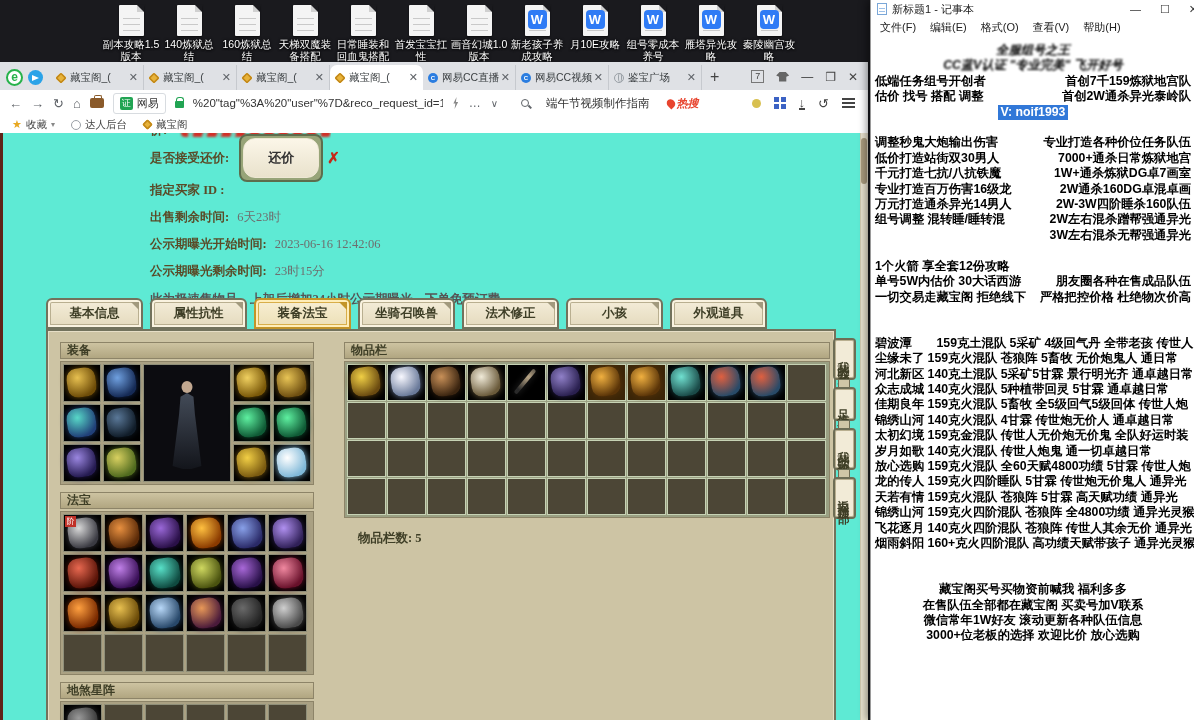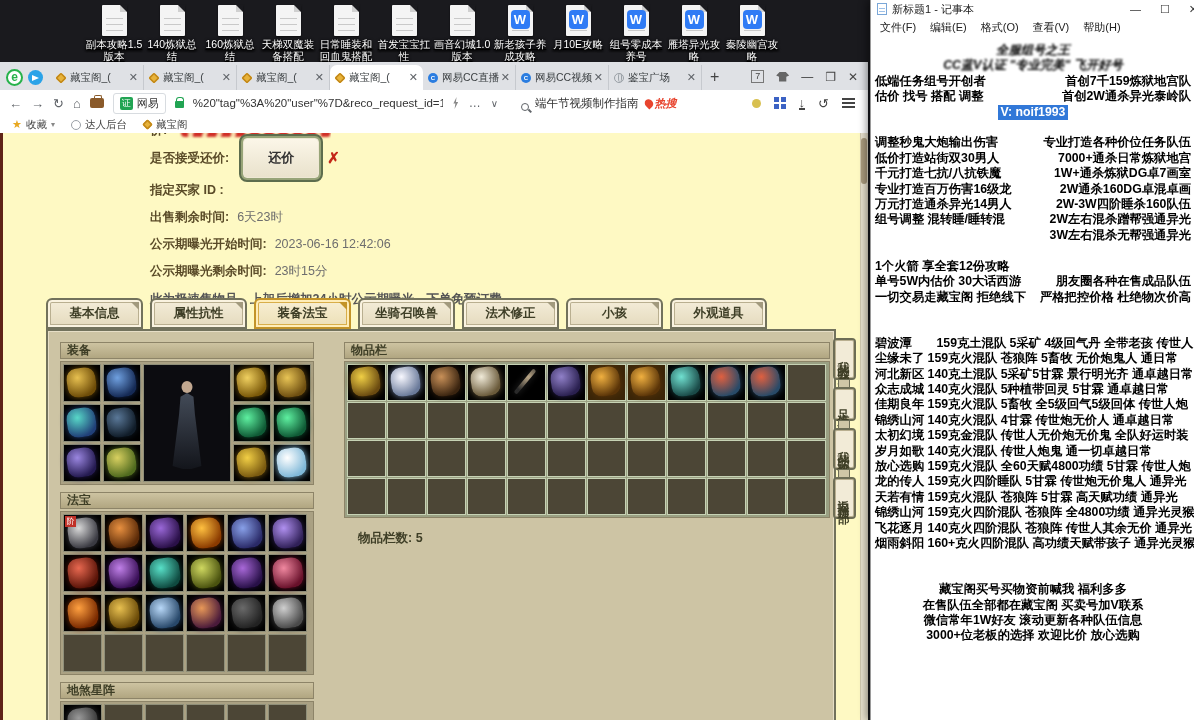--- a/index.html
+++ b/index.html
@@ -2,21 +2,21 @@
 <html><head>
 <meta charset="utf-8">
 <style>
   * { box-sizing: border-box; margin: 0; padding: 0; }
   html,body { width:1194px; height:720px; }
   body {
     position:relative; overflow:hidden; background:#1a1a1e;
     font-family:"Liberation Sans", sans-serif;
   }
   
-  .desktop-icons { position:absolute; left:85px; top:5px; display:flex;text-decoration:underline; }
+  .desktop-icons { position:absolute; left:102px; top:5px; display:flex; }
   .dicon { width:58px; display:flex; flex-direction:column; align-items:center; }
   .dicon-img { width:25px; height:31px; background:#f4f4f4; border-radius:1px; position:relative;
     box-shadow:0 1px 2px rgba(0,0,0,.6);
     background-image:repeating-linear-gradient(#f4f4f4 0 5px, #c9c9c9 5px 6px);
     background-position:0 8px; background-repeat:no-repeat; background-size:17px 18px; background-origin:content-box; padding:0 4px; }
   .dicon-img::before { content:""; position:absolute; top:0; right:0; border-style:solid; border-width:0 7px 7px 0; border-color:#1a1a1e #1a1a1e #d0d0d0 #d0d0d0; }
   .dicon-img.wps::after { content:"W"; position:absolute; left:3px; top:5px; width:19px; height:19px;
     background:#2f7bf5; border-radius:4px; color:#fff; font-weight:bold; font-size:13px; line-height:19px; text-align:center; }
   .dicon-label { margin-top:3px; font-size:10.5px; line-height:11.5px; color:#fff; text-align:center;
     text-shadow:0 1px 2px #000, 0 0 3px #000; max-width:58px; }
@@ -48,53 +48,53 @@
   .toolbox::before { content:""; position:absolute; top:-3px; left:4px; width:6px; height:3px; border:1.5px solid #8a5a2a; border-bottom:none; border-radius:2px 2px 0 0; }
   .cert { display:flex; align-items:center; gap:4px; border:1px solid #d8dce0; border-radius:3px; padding:2px 6px; }
   .cert-ico { width:13px; height:13px; background:#21a453; border-radius:2px; color:#fff; font-size:9px; text-align:center; line-height:13px; }
   .cert-label { font-size:11px; color:#333; }
   .lock { width:9px; height:7px; background:#21a453; border-radius:1px; position:relative; margin-top:3px; flex:none; }
   .lock::before { content:""; position:absolute; top:-4px; left:1.5px; width:6px; height:5px; border:1.5px solid #21a453; border-bottom:none; border-radius:3px 3px 0 0; }
   .url { font-size:11.5px; color:#333; white-space:nowrap; overflow:hidden; max-width:250px; }
   .bolt { width:8px; height:12px; background:#8a8a8a; clip-path:polygon(60% 0,20% 55%,45% 55%,35% 100%,80% 42%,52% 42%); }
   .dots { color:#5f6368; font-size:12px; letter-spacing:1px; }
   .chev { color:#5f6368; font-size:10px; }
-  .searchbox { display:flex; align-items:flex-end; gap:6px; margin-left:14px; }
+  .searchbox { display:flex; align-items:center; gap:17px; margin-left:14px; }
   .s-ico { width:8px; height:8px; border:1.5px solid #5f6368; border-radius:50%; position:relative; }
   .s-ico::after { content:""; position:absolute; left:6px; top:6px; width:4px; height:1.5px; background:#5f6368; transform:rotate(45deg); }
   .s-text { font-size:11.5px; color:#333; white-space:nowrap; }
   .hot { display:flex; align-items:center; gap:2px; color:#e8442e; font-weight:bold; font-size:11px; font-style:italic; }
   .flame { width:8px; height:9px; background:#e8442e; border-radius:50% 50% 50% 0; transform:rotate(-45deg); }
   .abar-right { margin-left:auto; display:flex; align-items:center; gap:13px; padding-right:4px; }
   .ico-dot { width:9px; height:9px; border-radius:50%; background:#d8c050; }
   .ico-grid { width:5px; height:5px; background:#3b62c4; box-shadow:7px 0 #3b62c4, 0 7px #3b62c4, 7px 7px #3b62c4; margin-right:7px; margin-bottom:7px; }
   .ico-down { color:#444; font-size:13px; border-bottom:2px solid #444; line-height:11px; }
   .ico-undo { color:#444; font-size:13px; }
   .ico-menu { width:13px; height:2px; background:#444; box-shadow:0 4px #444, 0 8px #444; margin-bottom:8px; }
   .bookmarksbar { height:17px; display:flex; align-items:center; gap:16px; padding:0 12px; }
   .bm { display:flex; align-items:center; gap:4px; font-size:10.5px; color:#444; }
   .bm .star { color:#e8a820; font-size:11px; }
   .bm .caret { color:#888; font-size:8px; }
   .bm-globe { width:10px; height:10px; border:1.5px solid #9aa0a6; border-radius:50%; }
   .bm-cbg { width:9px; height:9px; background:#e8b33a; transform:rotate(45deg) scale(.85); border-radius:2px; box-shadow:inset 0 0 0 2px #c2881a; }
   
-  .page { position:absolute; top:71px; left:0; right:0; bottom:0; background:#fef9c3; overflow:hidden; }
+  .page { position:absolute; top:71px; left:0; right:0; bottom:0; background:#5eead4; overflow:hidden;font-family:Liberation Serif, serif; }
   .page-leftstrip { position:absolute; left:0; top:0; bottom:0; width:3px; background:#5f2418; }
   .partial-row { position:absolute; left:150px; top:0; height:12px; overflow:hidden; }
   .partial-row .inner { margin-top:-12px; display:flex; align-items:center; gap:14px; }
   .partial-row .plabel { font-size:13px; font-weight:bold; color:#5a4b28; }
   .red-scribble { width:150px; height:14px; border-radius:4px;
     background:repeating-linear-gradient(100deg,#d03028 0 9px, rgba(208,48,40,.15) 9px 14px); filter:blur(1.1px); }
   .fields { position:absolute; left:150px; top:8px; }
   .f-row { display:flex; align-items:center; }
   .f-label { font-size:12.5px; font-weight:bold; color:#5a4b28; }
   .f-value { font-size:12.5px; color:#6e6e6e; margin-left:8px; }
   .btn-frame { border:2px solid #5d6d4d; border-radius:8px; background:#97a478; padding:2px; margin-left:10px; }
   .btn-inner { border:1px solid #eee8d4; background:linear-gradient(#fbf6e8,#e9e2cc); padding:10px 24px;
-    font-weight:bold; font-size:13px; color:#333; border-radius:4px; }
+    font-weight:bold; font-size:13px; color:#333; border-radius:12px; }
   .red-x { color:#c42818; font-weight:bold; font-size:15px; margin-left:4px; }
   .note { font-size:12.5px; font-weight:bold; color:#555; margin-top:9px; }
   .ptabs { position:absolute; left:46px; top:165px; display:flex; gap:7px; }
   .ptab { width:97px; height:31px; border:2px solid #72725c; border-radius:6px 6px 0 0;
     background:linear-gradient(#f4edd9,#e4dabd);
     box-shadow:inset 0 0 0 2px #faf3e0, inset 0 0 0 3px #b9af90;
     display:flex; align-items:center; justify-content:center;
     font-size:12.5px; font-weight:bold; color:#3e3e26; position:relative; }
   .ptab::after { content:""; position:absolute; top:2px; right:2px; border-left:8px solid transparent; border-top:8px solid #a29a7e; }
   .ptab.active { border-color:#c39428; box-shadow:inset 0 0 0 2px #ffedb8, inset 0 0 0 3px #d8ae4a; background:linear-gradient(#f8efd4,#ecdfb6); }

